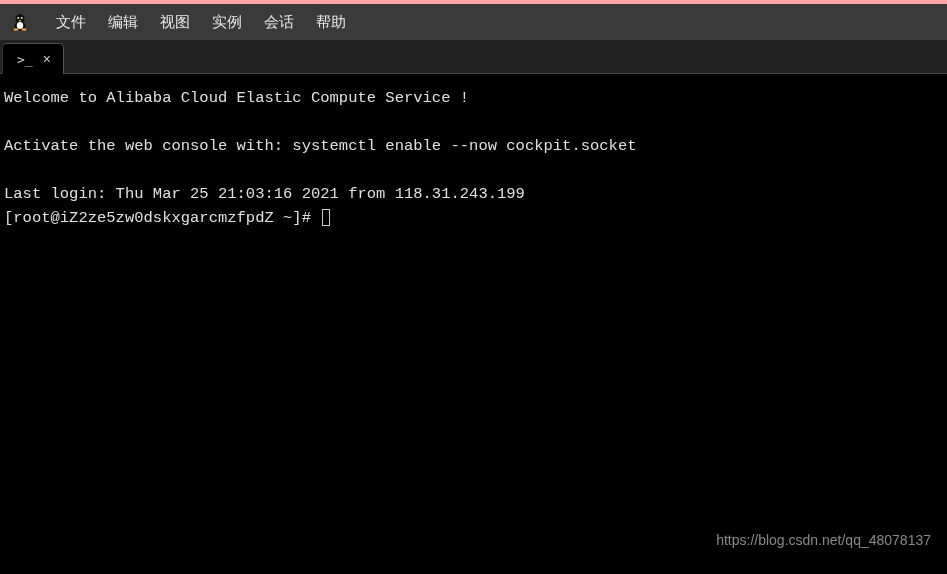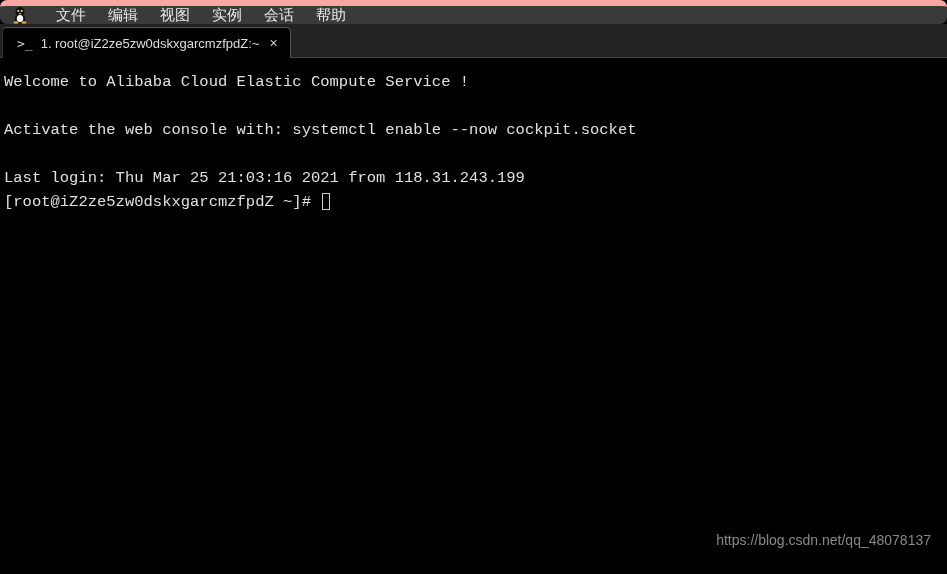--- a/index.html
+++ b/index.html
@@ -9,28 +9,27 @@
     }
     body {
       width: 947px;
       height: 574px;
       background: #000;
       font-family: "Microsoft YaHei", sans-serif;
       overflow: hidden;
       position: relative;
     }
     .titlebar {
-      height: 24px;
+      height: 40px;
       background: #3a3a3a;
-      border-top: 6px solid #fca5a5;
+      border-top: 4px solid #fca5a5;
       display: flex;
       align-items: center;
       padding: 0 12px;
       gap: 22px;
-      border-radius: 7px;
     }
     .app-icon {
       width: 16px;
       height: 18px;
       margin-right: 6px;
     }
     .menu-item {
       color: #e8e8e8;
       font-size: 15px;
       cursor: pointer;
@@ -122,21 +121,20 @@
   <span class="menu-item">编辑</span>
   <span class="menu-item">视图</span>
   <span class="menu-item">实例</span>
   <span class="menu-item">会话</span>
   <span class="menu-item">帮助</span>
 </div>
 
 <div class="tabbar">
   <div class="tab">
     <span class="tab-prefix">&gt;_</span>
-    <span>1. root@iZ2ze5zw0dskxgarcmzfpdZ:~</span>
     <span class="tab-close">×</span>
   </div>
 </div>
 
 <div class="terminal"><span>Welcome to Alibaba Cloud Elastic Compute Service !</span>
 <span></span>
 <span>Activate the web console with: systemctl enable --now cockpit.socket</span>
 <span></span>
 <span>Last login: Thu Mar 25 21:03:16 2021 from 118.31.243.199</span>
 <span>[root@iZ2ze5zw0dskxgarcmzfpdZ ~]# </span><span class="cursor"></span></div>

